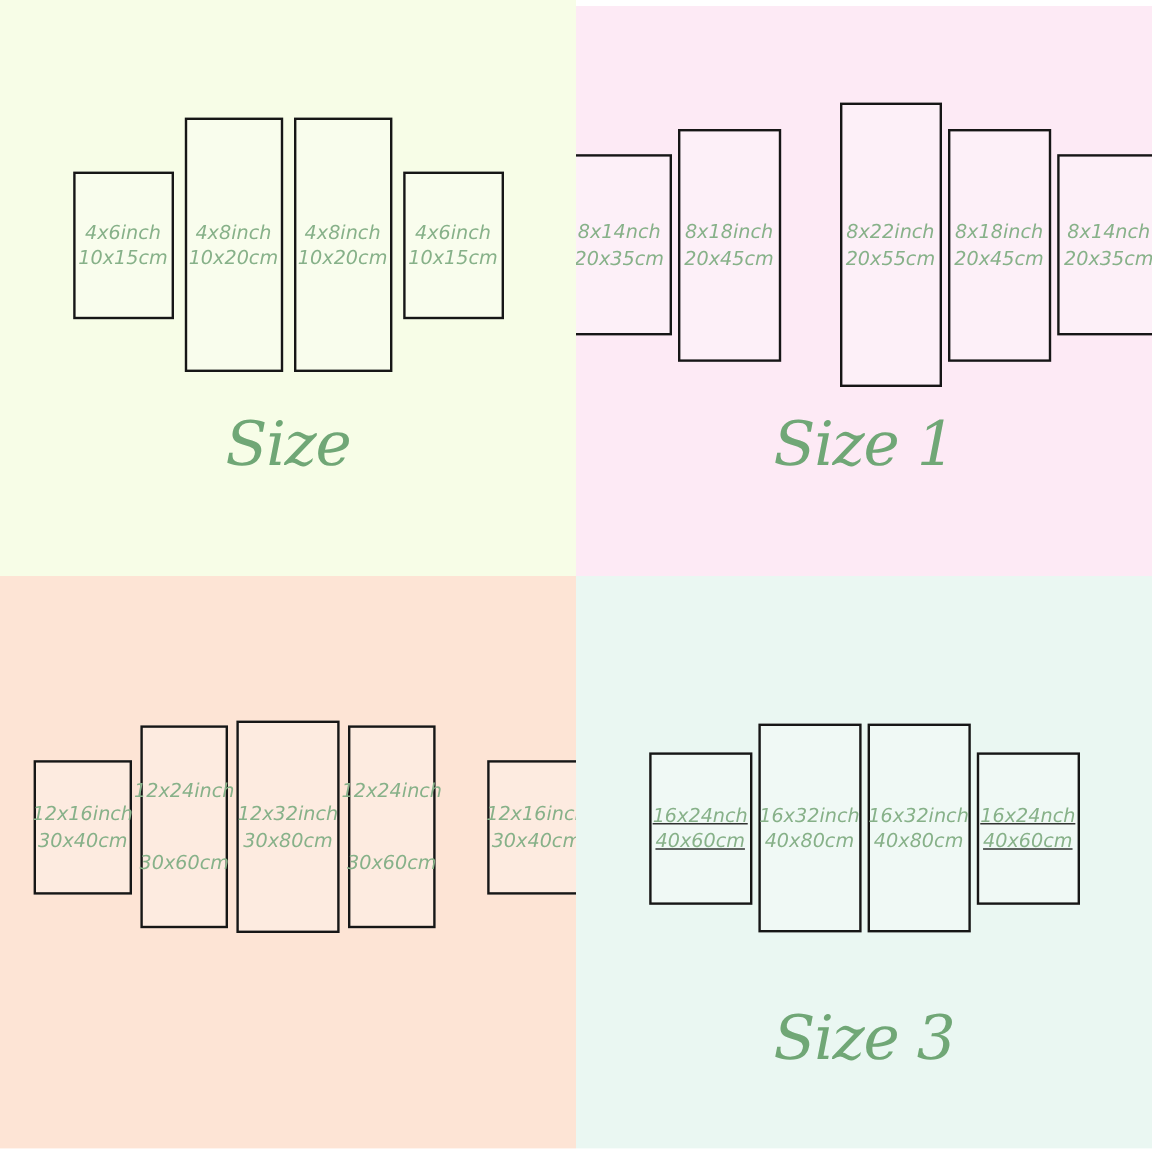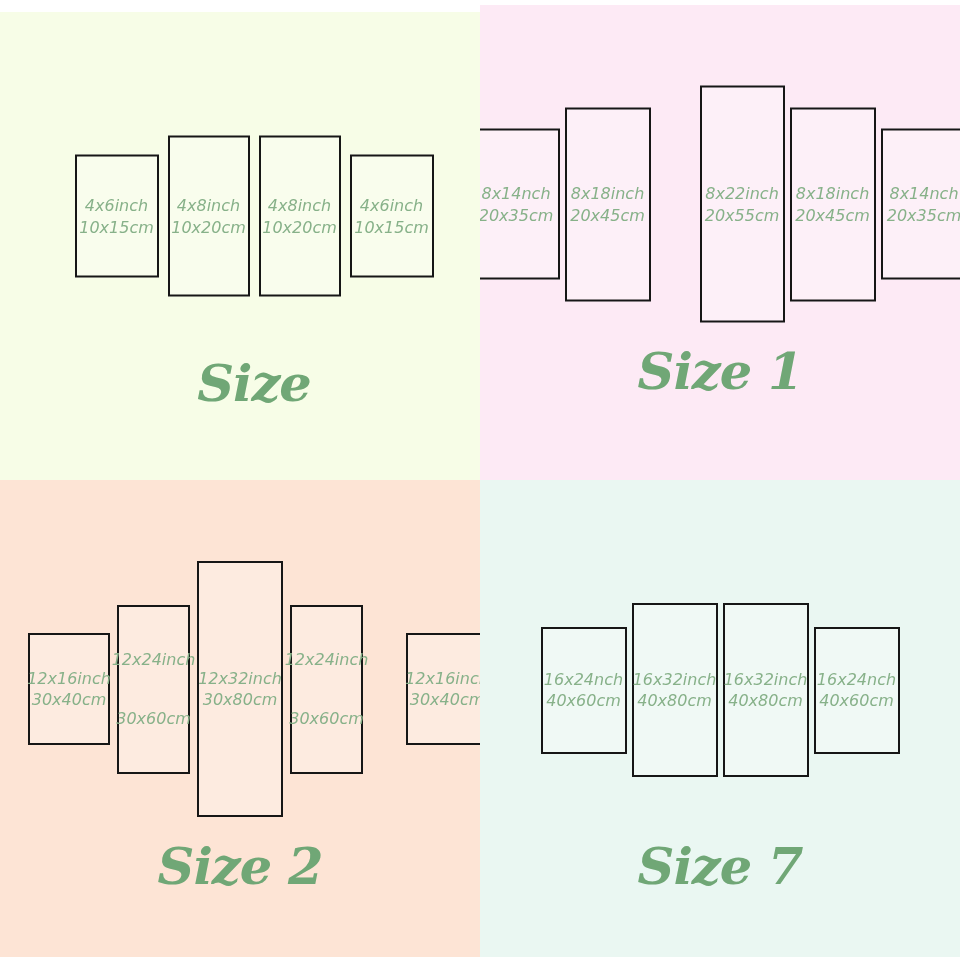--- a/index.html
+++ b/index.html
@@ -10,21 +10,21 @@
     overflow: hidden;
     font-family: "DejaVu Sans", "Liberation Sans", sans-serif;
   }
   .page { position: absolute; inset: 0; }
 
   .quadrant {
     position: absolute;
     width: 480px; height: 480px;
     overflow: hidden;
   }
-  .q1 { left: 0;     top: 12px; padding-left: 28px; }
+  .q1 { left: 0;     top: 0; }
   .q2 { left: 480px; top: 0; }
   .q3 { left: 0;     top: 480px; }
   .q4 { left: 480px; top: 480px; }
 
   .panels-row {
     position: absolute; left: 0; width: 100%;
     display: flex; justify-content: center; align-items: center;
   }
   .q1 .panels-row { top: 204px; transform: translateY(-50%); gap: 9px; }
   .q2 .panels-row { top: 204px; transform: translateY(-50%); gap: 5px; }
@@ -34,52 +34,52 @@
   .panel {
     box-sizing: border-box;
     border: 2px solid #161616;
     background: rgba(255,255,255,0.28);
     display: flex; flex-direction: column;
     justify-content: center; align-items: center;
     flex: 0 0 auto;
   }
   
   .q1 .p1, .q1 .p5 { width: 84px; height: 123px; }
-  .q1 .p2, .q1 .p4 { width: 82px; height: 161px; }
+  .q1 .p2, .q1 .p4 { width: 82px; height: 212px; }
   .q1 .p3         { width: 83px; height: 207px; }
 
   .q2 .p1, .q2 .p5 { width: 87px; height: 151px; }
   .q2 .p2, .q2 .p4 { width: 86px; height: 194px; }
   .q2 .p3         { width: 85px; height: 237px; margin-left: 44px; }
 
   .q3 .p1, .q3 .p5 { width: 82px; height: 112px; margin-left: 36px; }
   .q3 .p2, .q3 .p4 { width: 73px; height: 169px; gap: 38px; }
-  .q3 .p3         { width: 86px; height: 256px; }
+  .q3 .p3         { width: 86px; height: 177px; }
 
-  .q4 .p1, .q4 .p5 { width: 86px; height: 127px; }
+  .q4 .p1, .q4 .p5 { width: 86px; height: 127px; text-decoration: underline; }
   .q4 .p2, .q4 .p4 { width: 86px; height: 174px; }
   .q4 .p3         { width: 86px; height: 214px; }
 
   .size-line {
     font-family: "DejaVu Sans", "Liberation Sans", sans-serif;
     font-style: italic;
     font-size: 16px;
     line-height: 21.5px;
     color: #87b189;
     white-space: nowrap;
     text-align: center;
   }
 
   .quadrant-title {
     position: absolute; left: 0; width: 100%;
     margin: 0;
     text-align: center;
     font-family: "DejaVu Serif", "Liberation Serif", serif;
     font-style: italic;
-    font-weight: bold;
+    font-weight: normal;
     font-size: 51px;
     letter-spacing: -1px;
     color: #70a776;
   }
   .q1 .quadrant-title, .q2 .quadrant-title { top: 371px; transform: translateY(-50%); }
   .q3 .quadrant-title, .q4 .quadrant-title { top: 386px; transform: translateY(-50%); }
 
   .strip-top    { position: absolute; left: 480px; top: 0;    width: 480px; height: 5px; background: #ffffff; }
   .strip-bottom { position: absolute; left: 0;    top: 957px; width: 960px; height: 3px; background: #ffffff; }
 </style>
@@ -152,21 +152,20 @@
       </div>
       <div class="panel p4">
         <span class="size-line">12x24inch</span>
         <span class="size-line">30x60cm</span>
       </div>
       <div class="panel p5">
         <span class="size-line">12x16inch</span>
         <span class="size-line">30x40cm</span>
       </div>
     </div>
-    <h2 class="quadrant-title">Size 2</h2>
   </section>
 
   <section class="quadrant q4" style="background: rgb(234, 247, 242);">
     <div class="panels-row">
       <div class="panel p1">
         <span class="size-line">16x24nch</span>
         <span class="size-line">40x60cm</span>
       </div>
       <div class="panel p2">
         <span class="size-line">16x32inch</span>
@@ -174,18 +173,18 @@
       </div>
       <div class="panel p4">
         <span class="size-line">16x32inch</span>
         <span class="size-line">40x80cm</span>
       </div>
       <div class="panel p5">
         <span class="size-line">16x24nch</span>
         <span class="size-line">40x60cm</span>
       </div>
     </div>
-    <h2 class="quadrant-title">Size 7</h2>
+    <h2 class="quadrant-title">Size 3</h2>
   </section>
 
   <div class="strip-top"></div>
   <div class="strip-bottom"></div>
 </div>
 
 </body></html>

